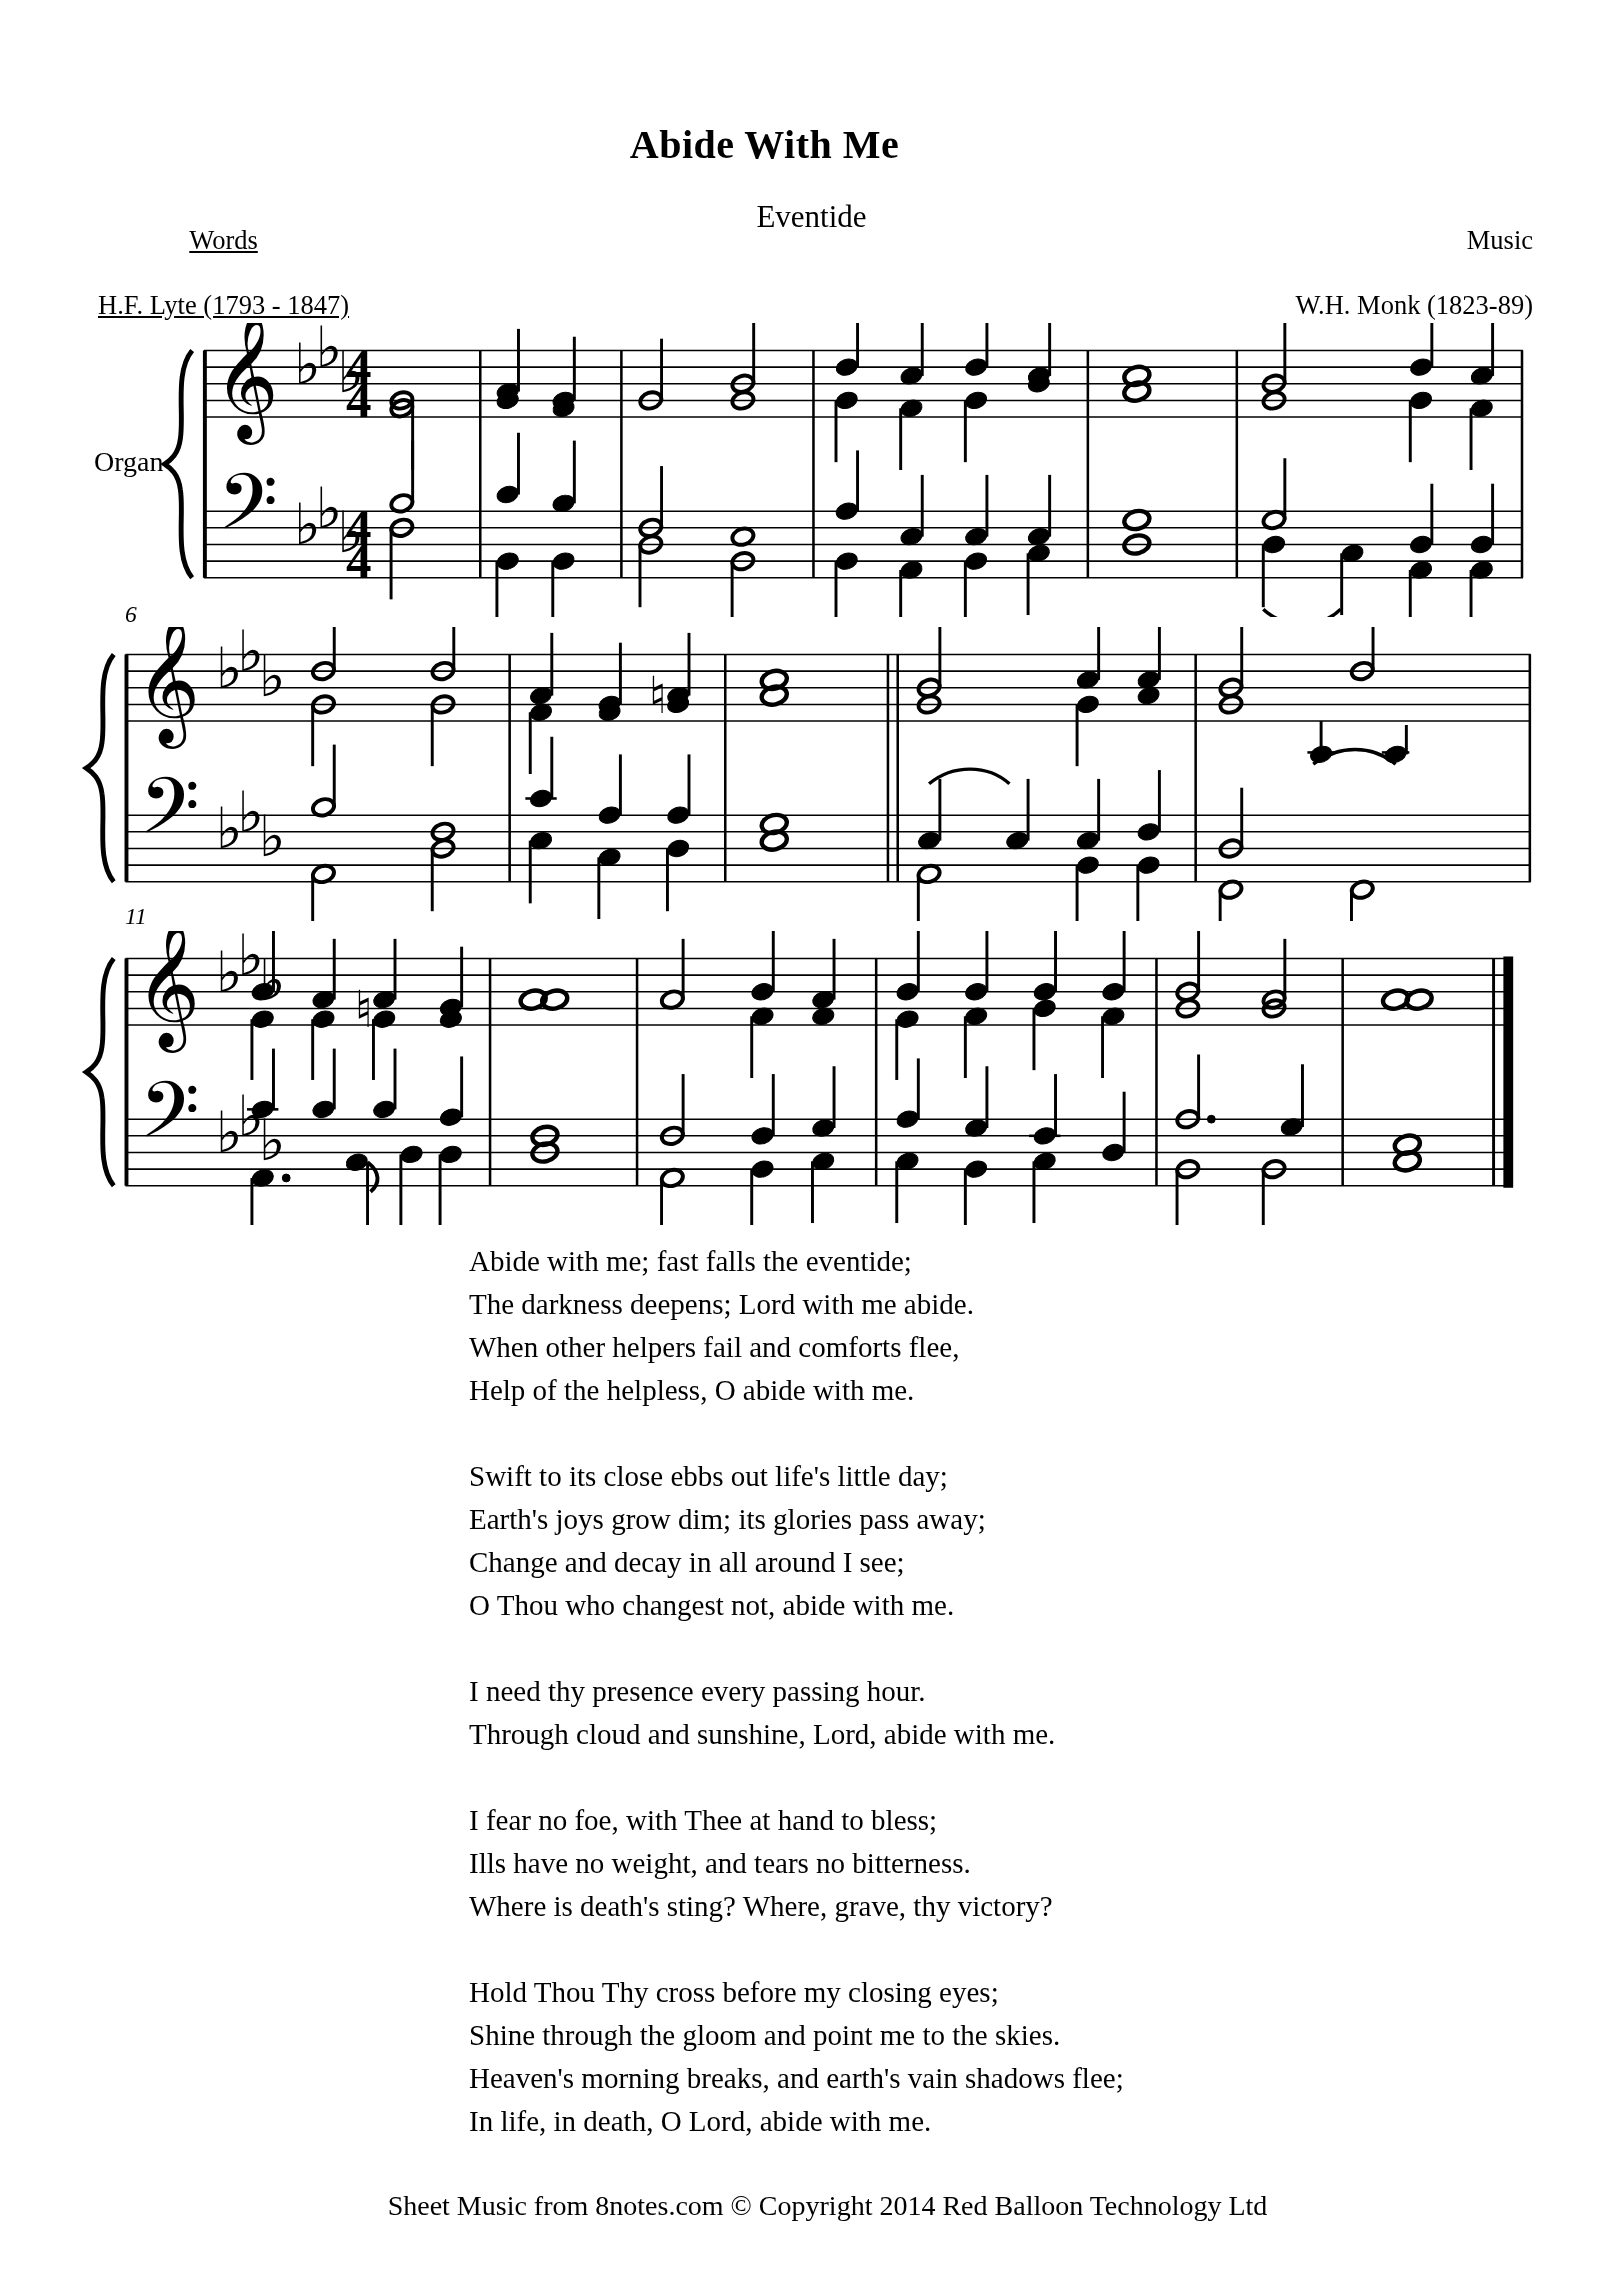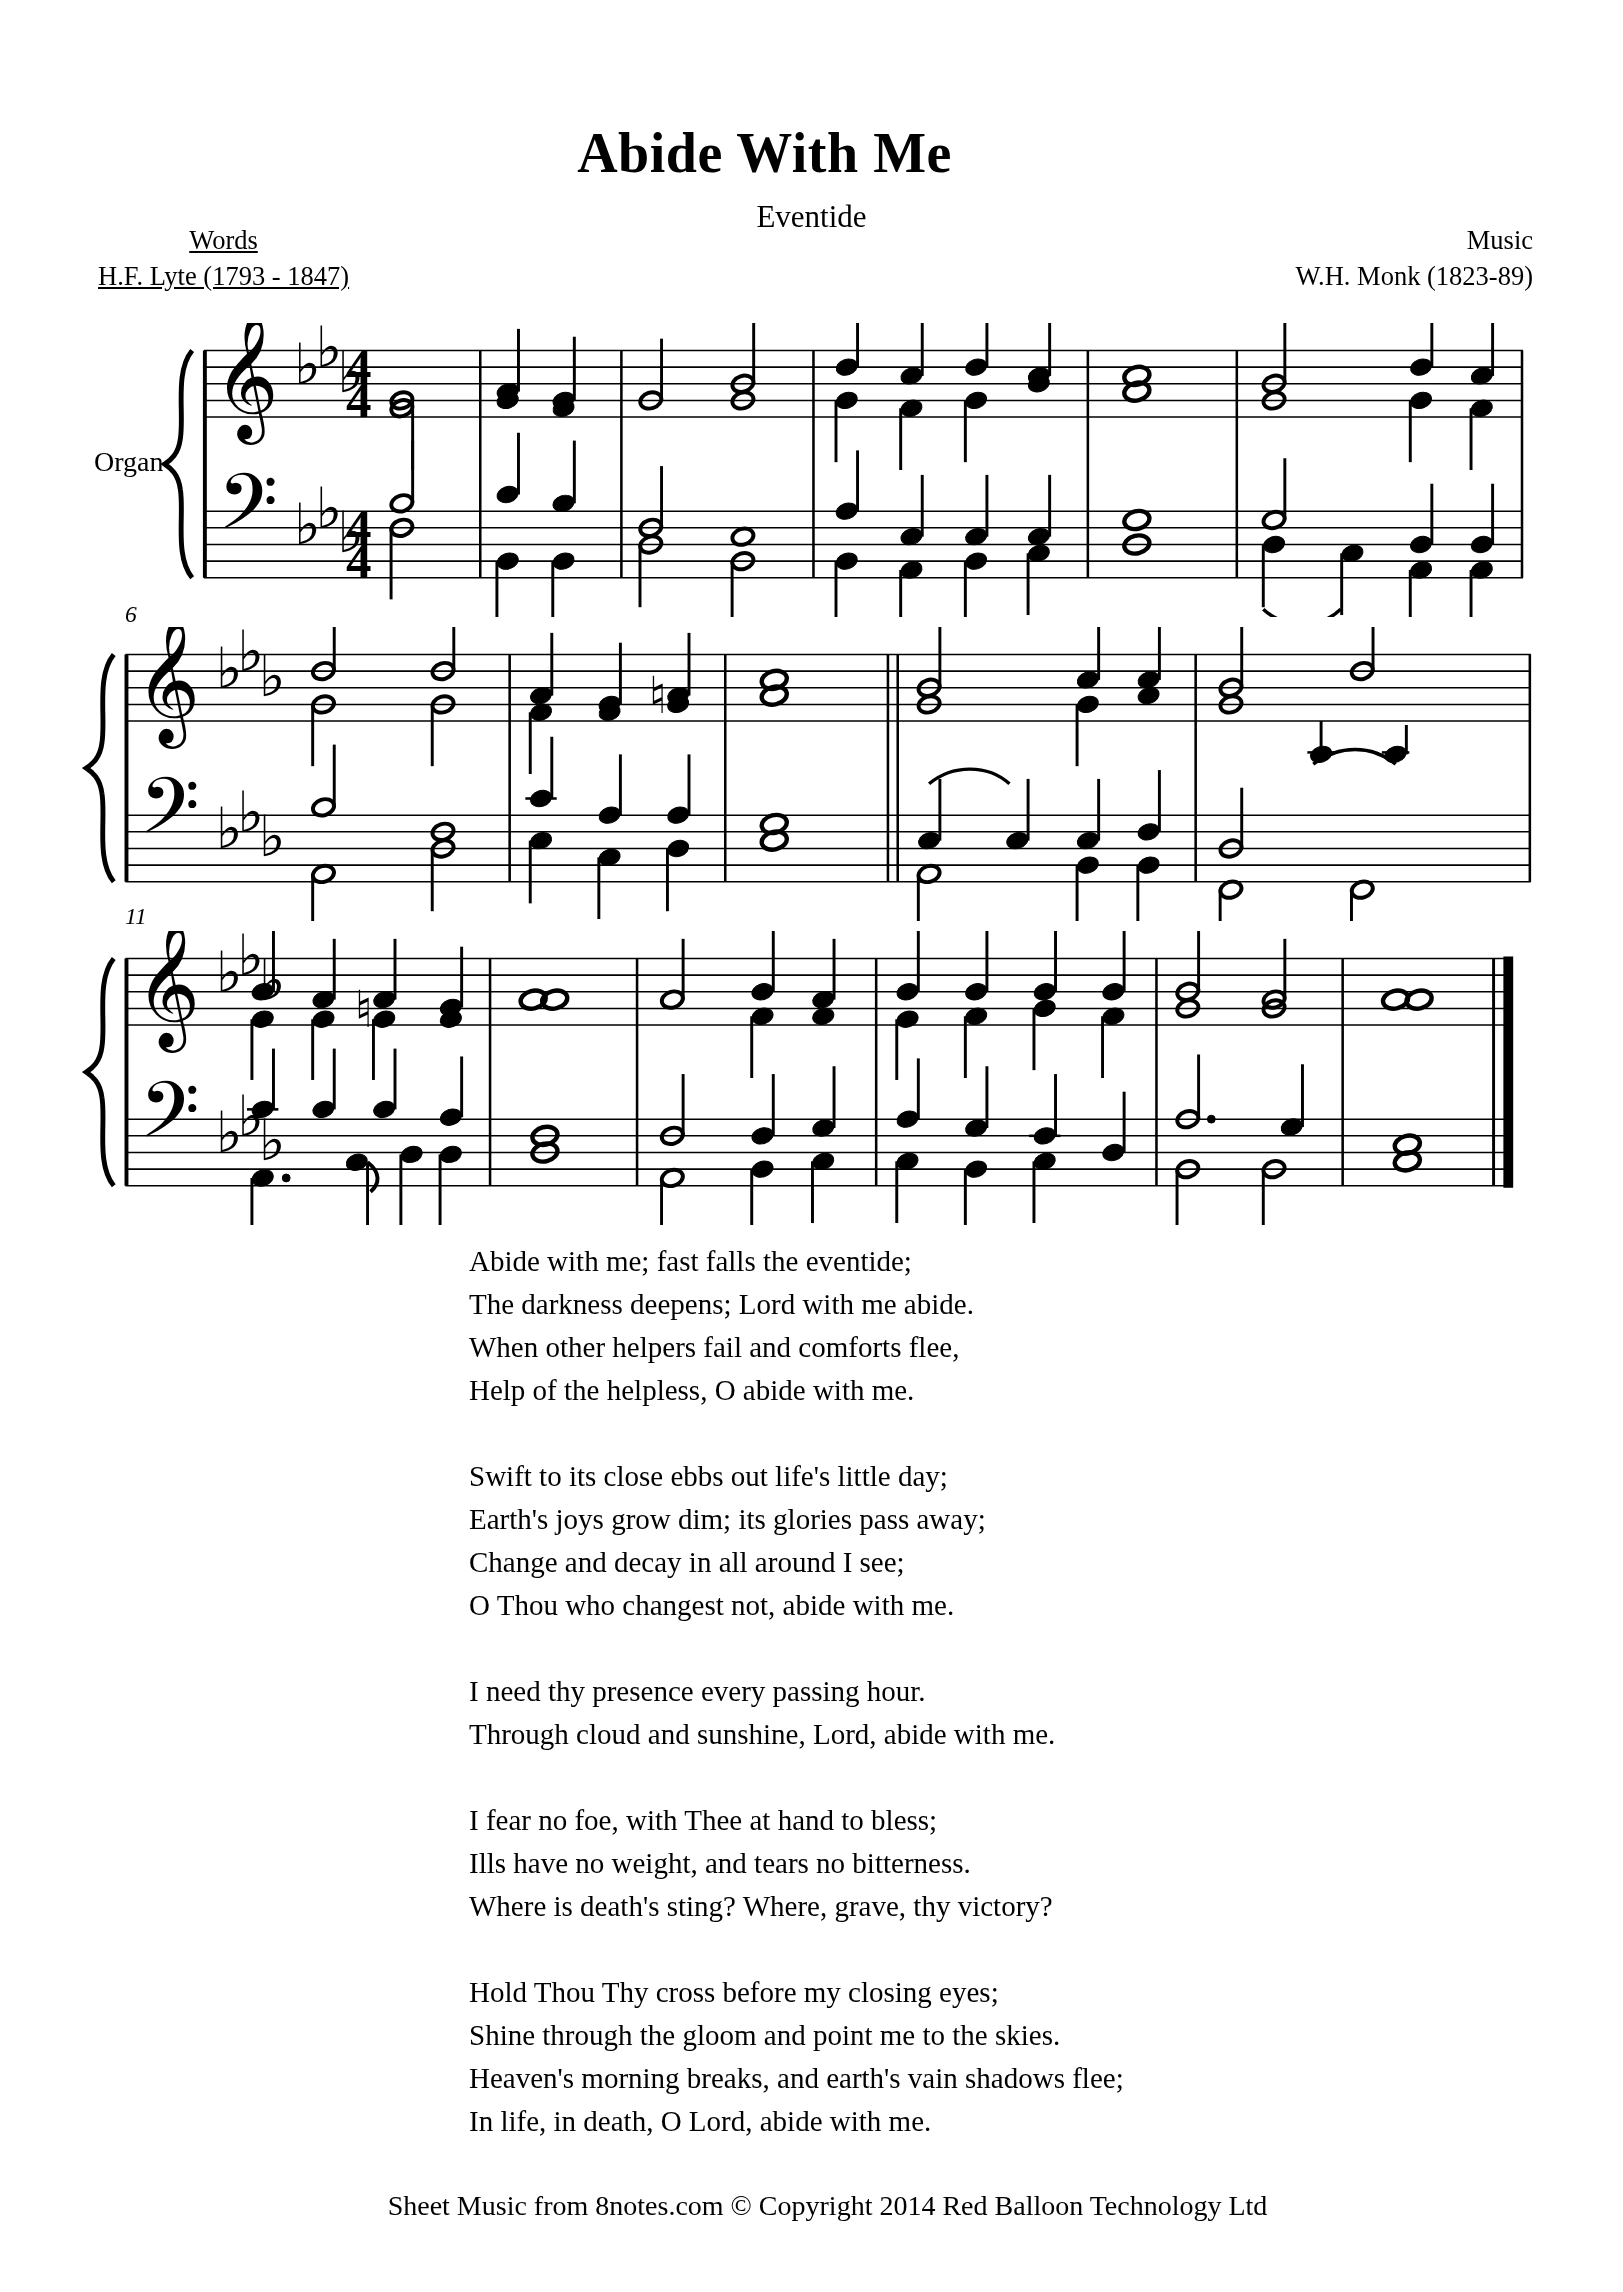--- a/index.html
+++ b/index.html
@@ -20,21 +20,21 @@
     overflow: hidden;
   }
 
   
   .title {
     position: absolute;
     top: 125px;
     left: 0;
     width: 1529px;
     text-align: center;
-    font-size: 56px;
+    font-size: 40px;
     font-weight: bold;
     letter-spacing: 0.5px;
     line-height: 1;
   }
   .subtitle {
     position: absolute;
     top: 201px;
     left: 0;
     width: 1623px;
     text-align: center;
@@ -42,21 +42,21 @@
     line-height: 1;
   }
   .credit {
     position: absolute;
     font-size: 26.5px;
     line-height: 1.35;
   }
   .credit-left  { top: 223px; left: 98px;  text-align: center; text-decoration: underline; }
   .credit-right { top: 223px; right: 90px;  text-align: right; }
   .credit .role { display: block; }
-  .credit .person { display: block; }
+  .credit .person { display: block; margin-top: 29px; }
 
   
   .system {
     position: absolute;
     left: 0;
     width: 1623px;
   }
   .system svg { display: block; }
 
   .instrument-label {

